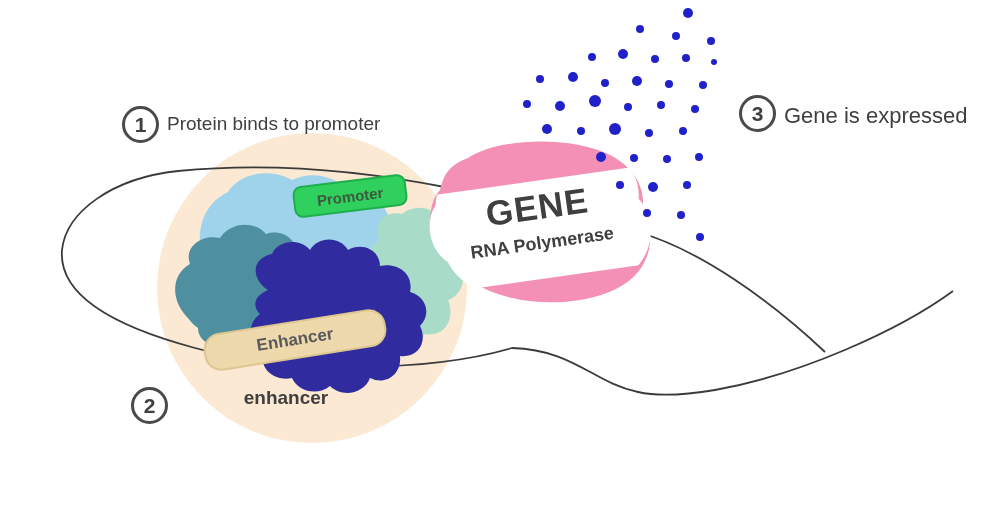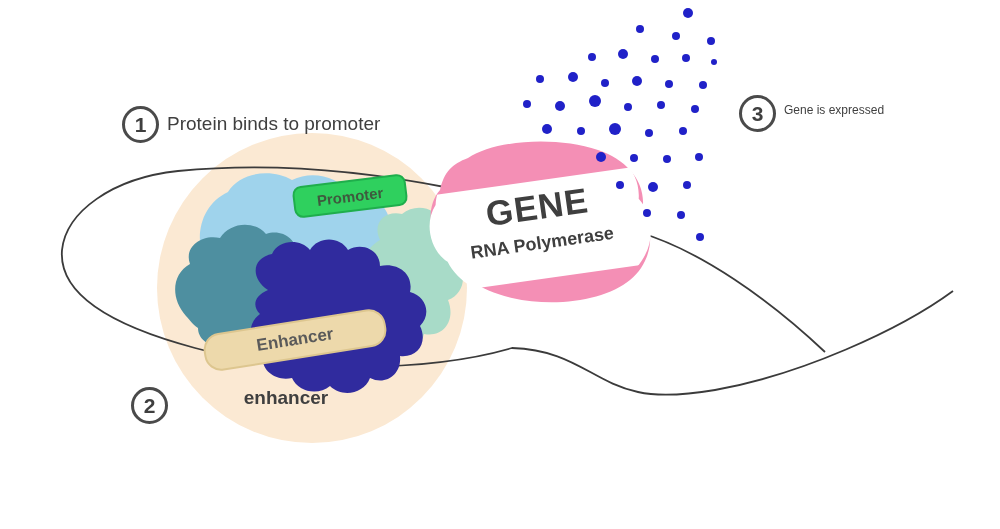--- a/index.html
+++ b/index.html
@@ -146,21 +146,21 @@
   </svg>
 
   <div class="step-badge" style="left:122px;top:106px;">
     <span>1</span>
   </div>
   <div class="step-label" style="left:167px;top:113px;">Protein binds to promoter</div>
 
   <div class="step-badge" style="left:739px;top:95px;">
     <span>3</span>
   </div>
-  <div class="step-label" style="left:784px;top:103px;font-size:12px;">Gene is expressed</div>
+  <div class="step-label" style="left:784px;top:103px;font-size:22px;">Gene is expressed</div>
 
   <div class="step-badge" style="left:131px;top:387px;">
     <span>2</span>
   </div>
   <div class="step-label-multiline" style="left:161px;top:386px;width:250px;">
     <div>enhancer</div>
   </div>
 
   <div class="tag promoter-tag">
     <span>Promoter</span>

